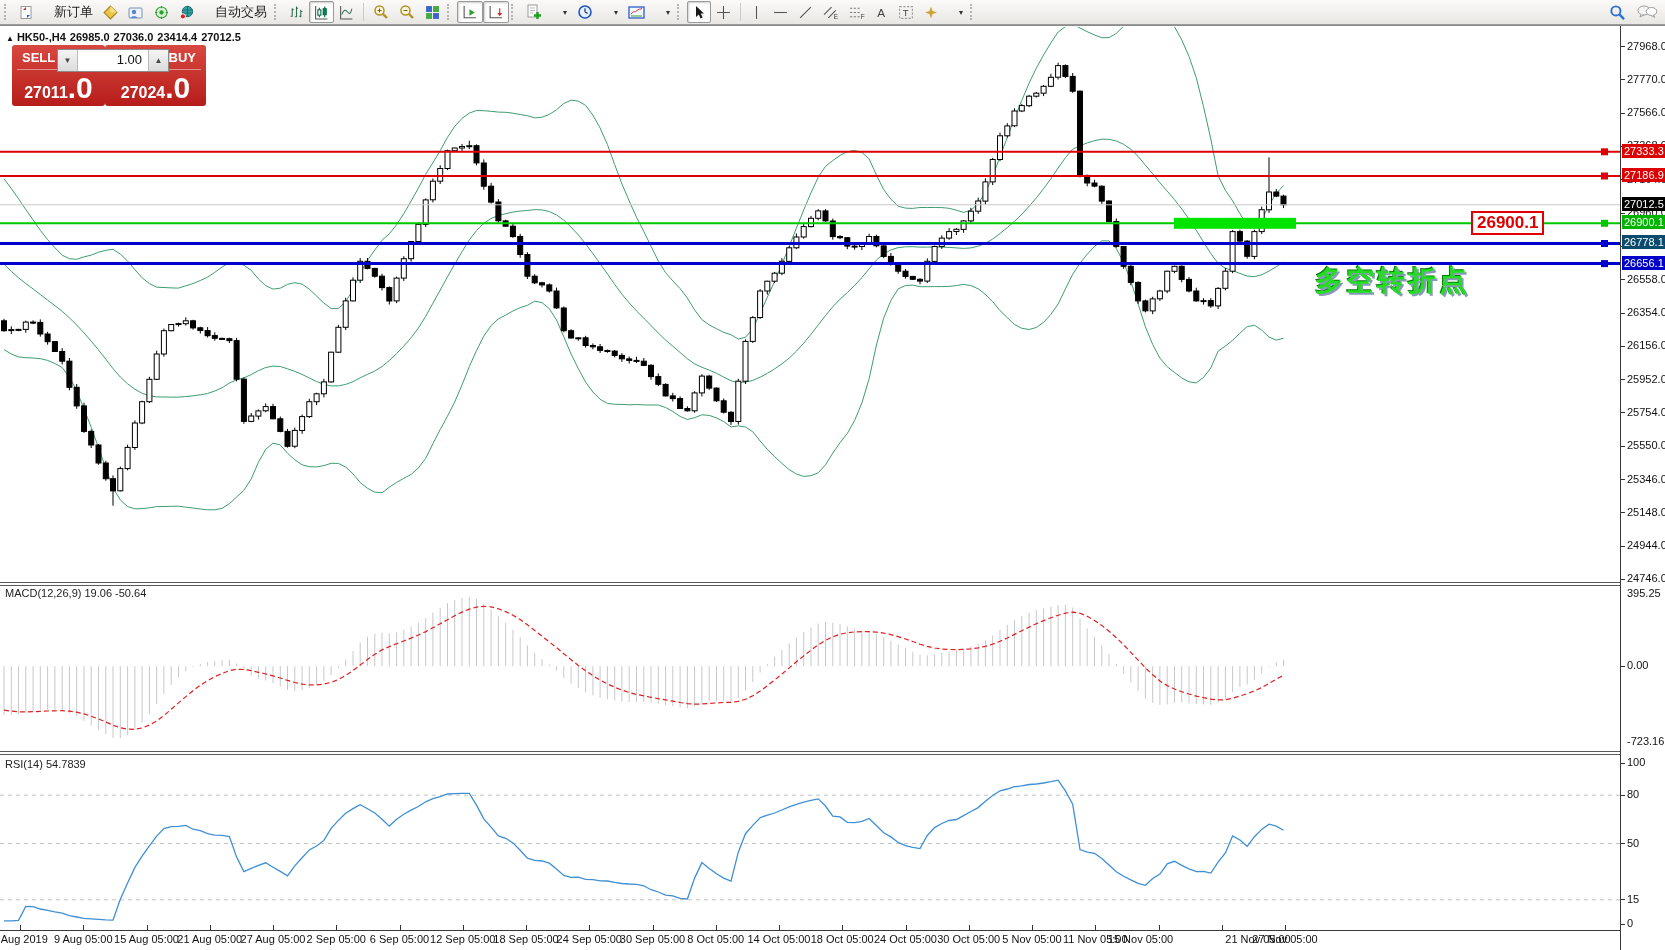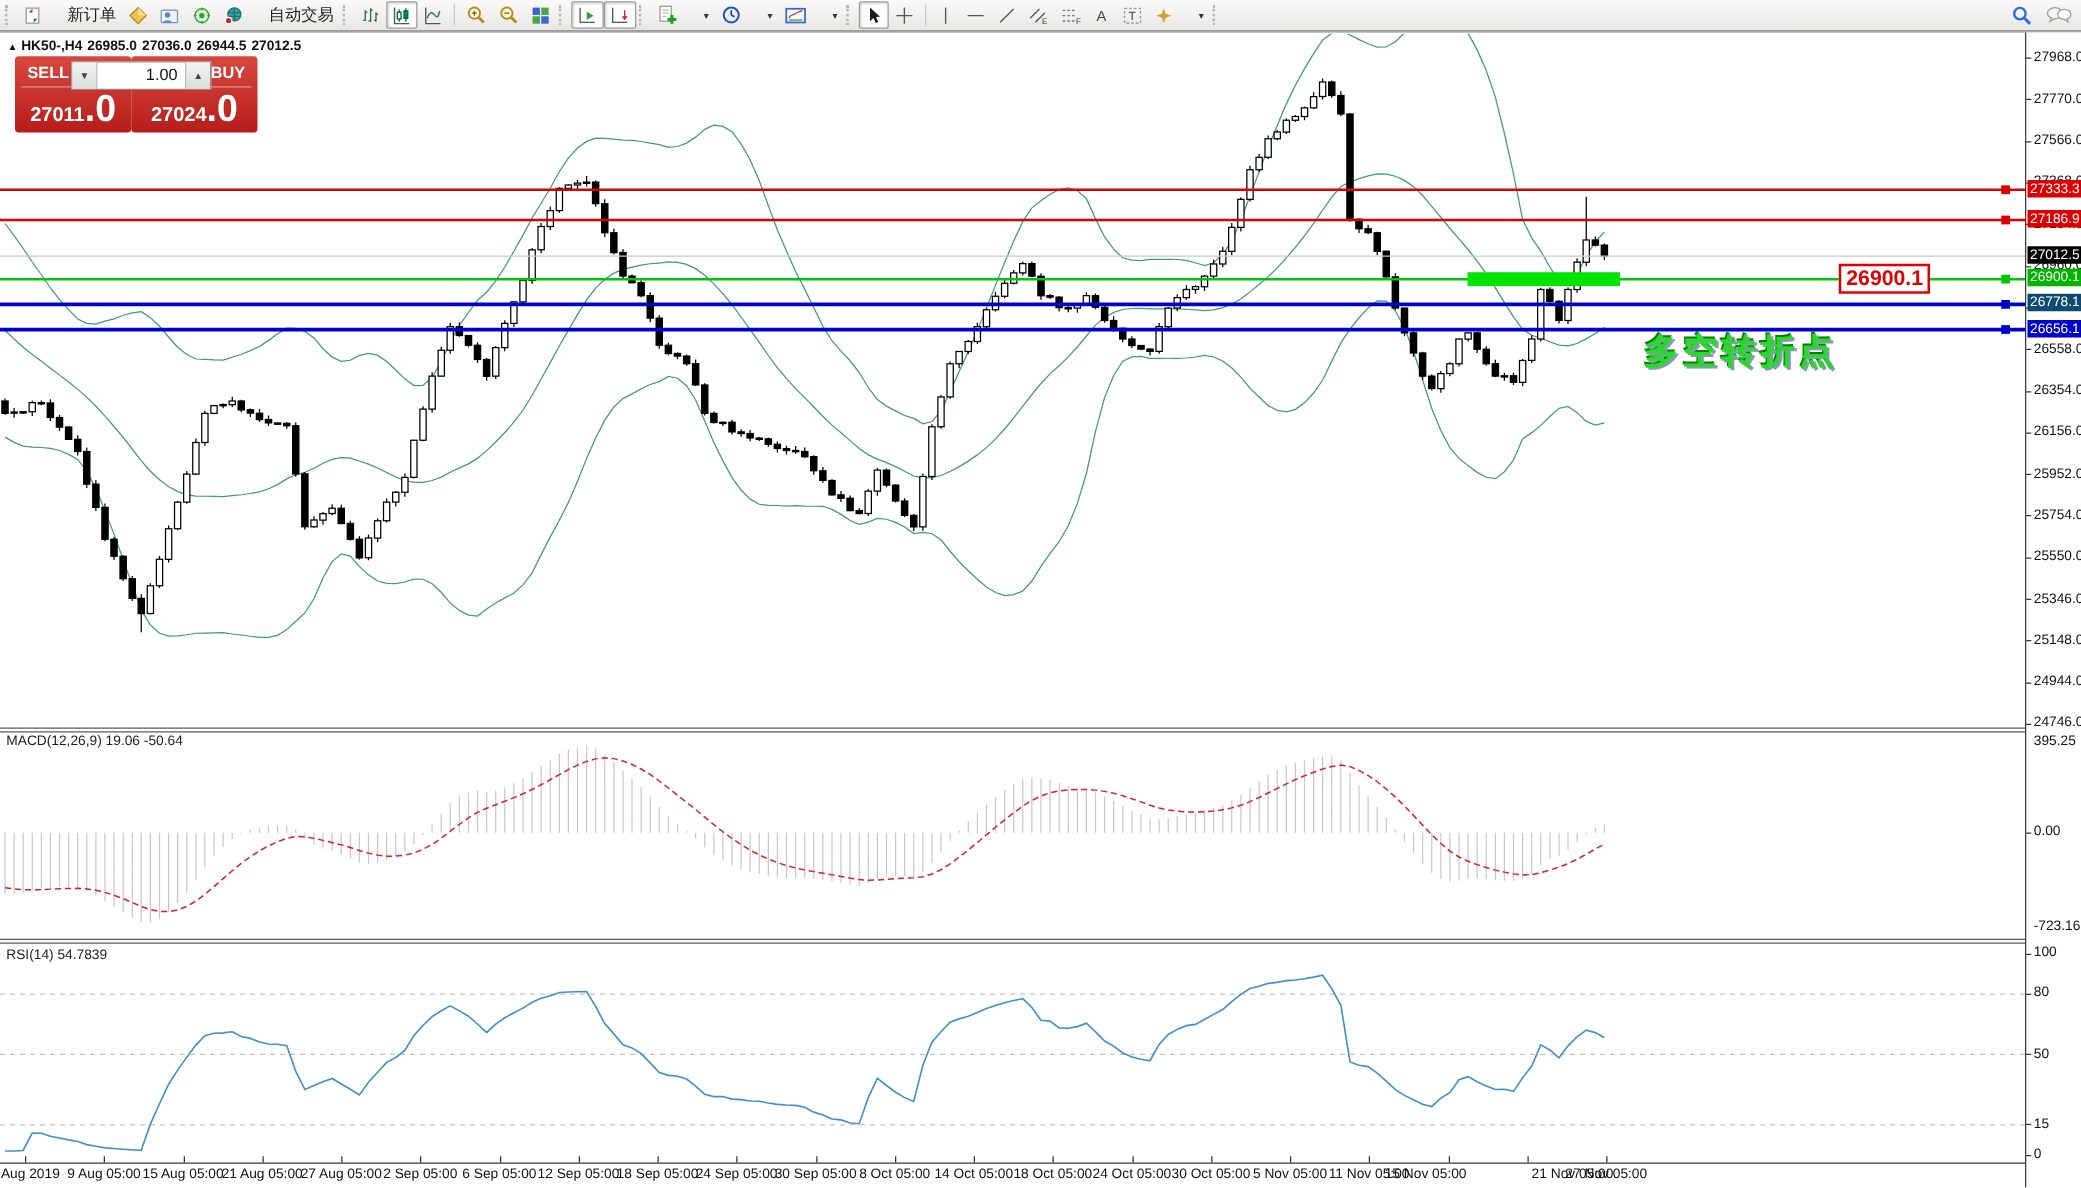--- a/index.html
+++ b/index.html
@@ -255,21 +255,21 @@
             <path d="M5 10.5L4 13l4-2.2" fill="#f6f6f6" stroke="#9a9a9a"></path>
             <ellipse cx="15.5" cy="7.5" rx="5.3" ry="4" fill="#fdfdfd" stroke="#9a9a9a"></ellipse>
             <path d="M17.5 11l1 2.4-3.6-2" fill="#fdfdfd" stroke="#9a9a9a"></path>
           </svg></span>
     </div>
   </div>
 
   <div class="shell">
 
     <div class="ohlc">
-      <span class="tri">▲</span><span>HK50-,H4</span><span>26985.0</span><span>27036.0</span><span>26944.5</span><span>27012.5</span>
+      <span class="tri">▲</span><span>HK50-,H4</span><span>26985.0</span><span>27036.0</span><span>23414.4</span><span>27012.5</span>
     </div>
 
     <div class="trade">
       <div class="tblock" style="left:4px;width:93px;">
         <span class="lbl" style="left:10px;">SELL</span>
         <span class="rowline"></span>
         <span class="bigprice">
             <span class="main">27011</span>
             <span class="frac">.0</span>
           </span>

